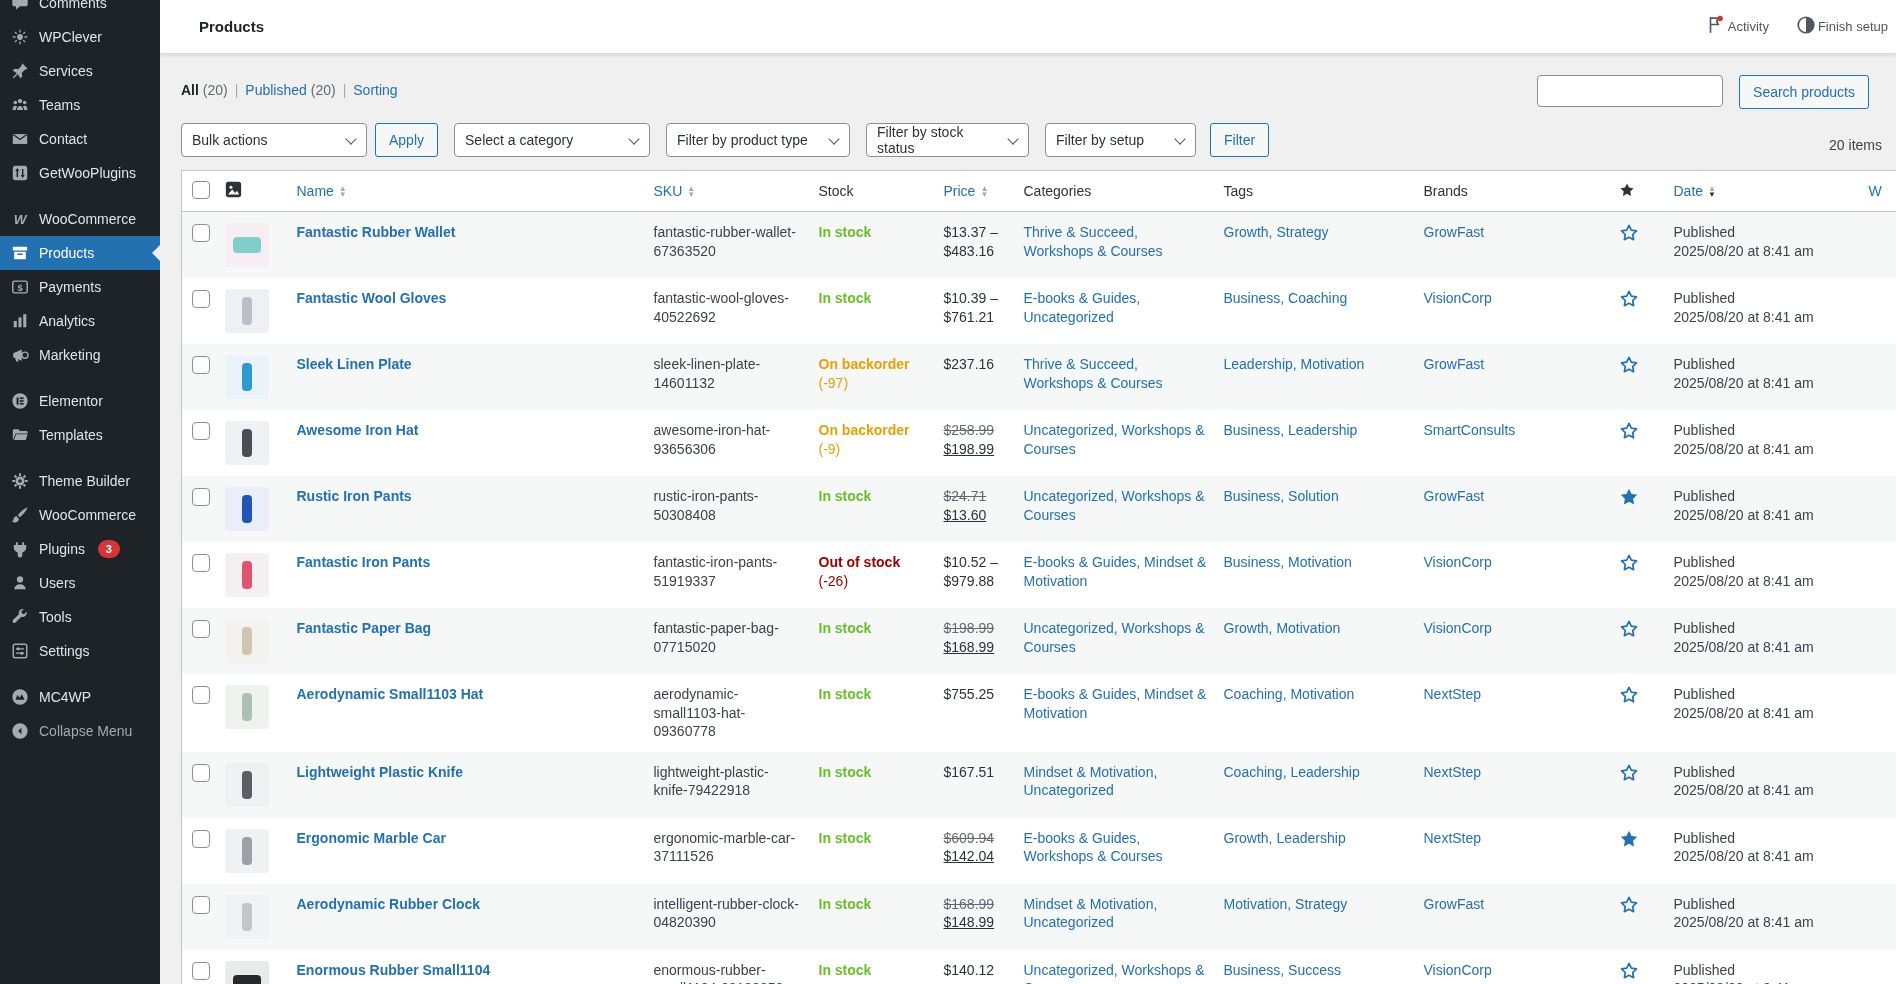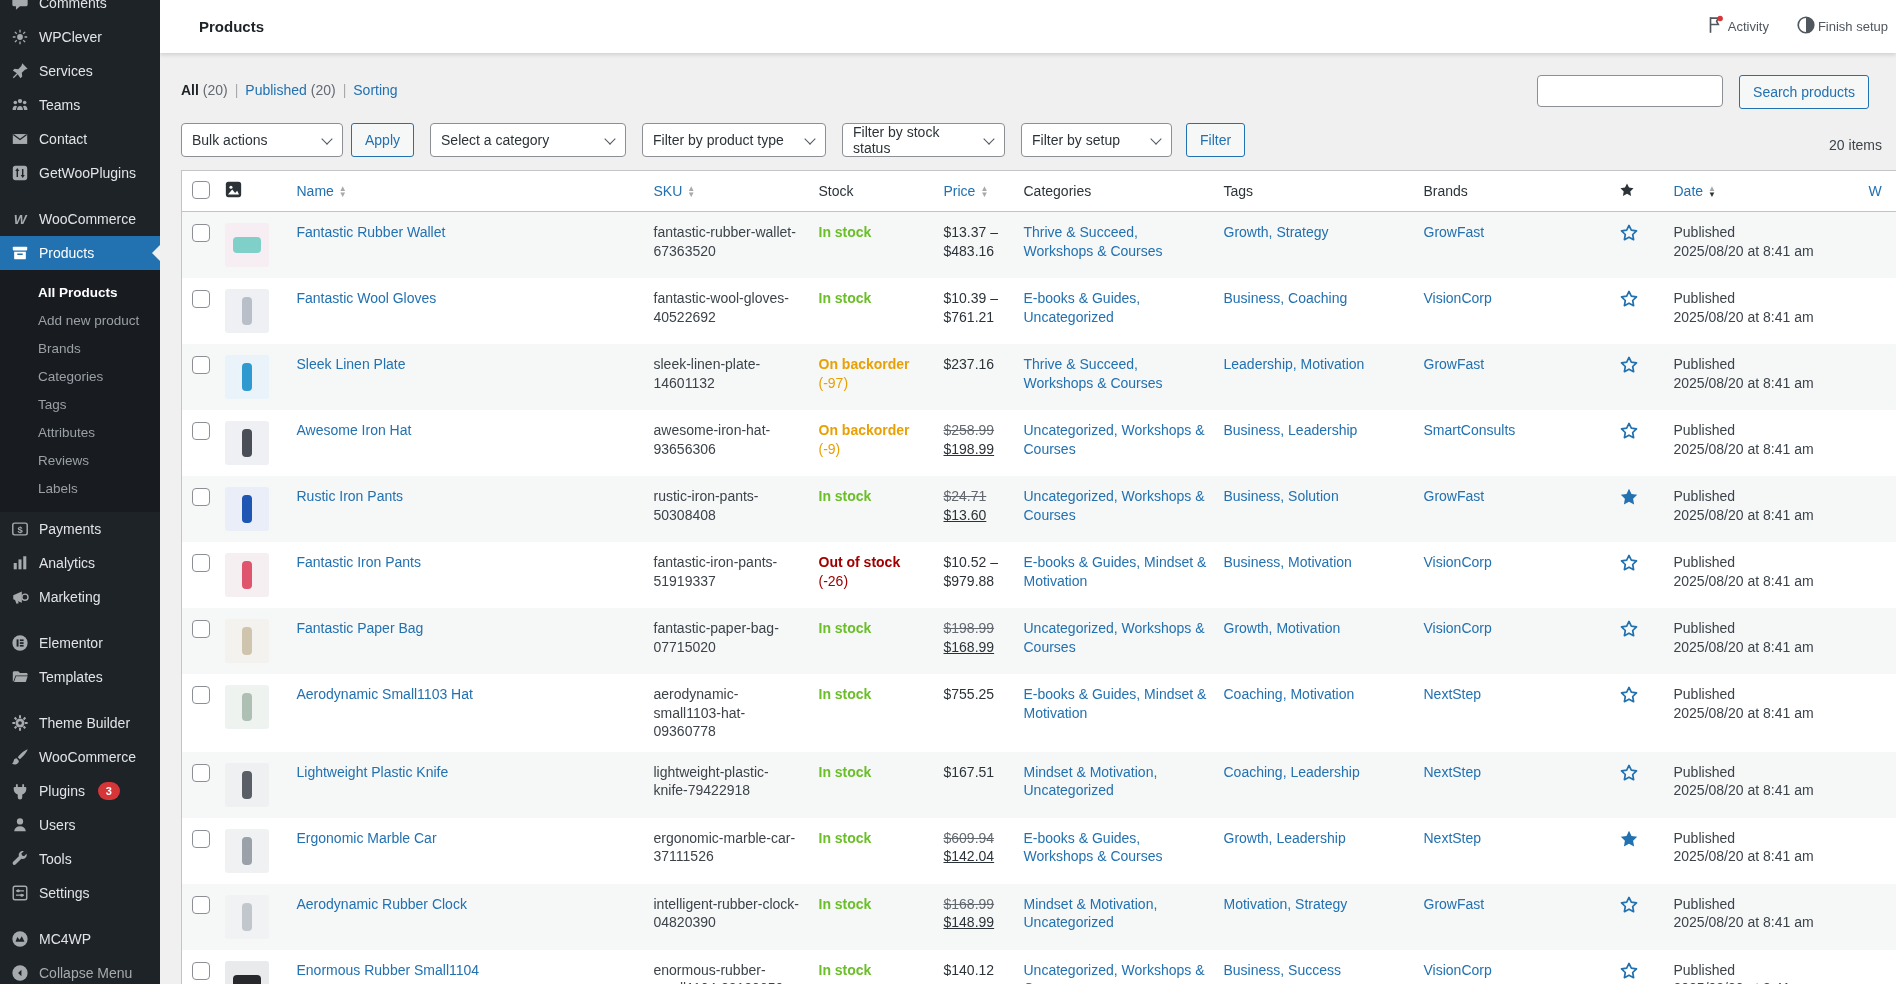--- a/index.html
+++ b/index.html
@@ -32,34 +32,34 @@
   .views{padding-top:7px;display:flex;align-items:center;gap:7px}
   .views .lead{color:#1d2327;font-weight:700}
   .views a{color:#2271b1;text-decoration:none}
   .count{color:#646970}
   .bar{color:#a7aaad}
   .search-area{margin-left:auto;display:flex;gap:16px;align-items:flex-start}
   .search-input{width:168px;height:30px;border:1px solid #8c8f94;border-radius:4px;background:#fff;padding:0 8px;font-size:14px;font-family:inherit;outline:none}
   .btn{height:34px;padding:0 13px;border:1px solid #2271b1;border-radius:3px;background:#f6f7f7;color:#2271b1;font-size:14px;cursor:pointer;font-family:inherit;white-space:nowrap}
   .tablenav{margin-top:14px;display:flex;align-items:center;gap:16px;padding-right:14px}
   .select{height:34px;box-sizing:border-box;border:1px solid #8c8f94;border-radius:4px;background:#fff;display:flex;align-items:center;justify-content:space-between;padding:0 10px;font-size:14px;color:#2c3338;cursor:pointer}
-  .w-bulk{width:162px}.w-cat{width:196px}.w-ptype{width:184px}.w-stock{width:163px}.w-brand{width:151px}
+  .w-bulk{width:186px}.w-cat{width:196px}.w-ptype{width:184px}.w-stock{width:163px}.w-brand{width:151px}
   .chev{width:7px;height:7px;border-right:1.6px solid #50575e;border-bottom:1.6px solid #50575e;transform:rotate(45deg);margin:-3px 1px 0 8px;flex:none}
   .items-count{margin-left:auto;color:#3c434a;padding-top:10px}
   
   .table-wrap{margin-top:13px}
   table{border-collapse:collapse;background:#fff;border:1px solid #c3c4c7;table-layout:fixed;width:1715px}
   th{font-weight:400;font-size:14px;text-align:left;padding:0 8px;color:#2c3338;height:40px;border-bottom:1px solid #c3c4c7;white-space:nowrap}
   th a{text-decoration:none;color:#2271b1}
   .sorts{display:inline-flex;flex-direction:column;line-height:6px;font-size:8px;color:#a7aaad;margin-left:5px;vertical-align:middle;font-style:normal}
   .sorts .dark{color:#2c3338}
   tbody td{padding:11px 8px;vertical-align:top;font-size:14px;line-height:1.33;word-wrap:break-word}
   tr.alt{background:#f6f7f7}
   td a{color:#2271b1;text-decoration:none}
-  .name{font-weight:400}
+  .name{font-weight:700}
   .st{font-weight:700;display:block}
   .st-note{display:block}
   .instock{color:#6abf29}.backorder{color:#e8a004}.outofstock{color:#a00000}
   .price-old{display:block;color:#646970;text-decoration:line-through}
   .price-new{display:block;color:#2c3338;text-decoration:underline}
   .price-reg{color:#2c3338}
   .d1,.d2{display:block;color:#3c434a}
   .cb{display:inline-block;width:18px;height:18px;box-sizing:border-box;border:1px solid #8c8f94;border-radius:4px;background:#fff;cursor:pointer;margin-top:1px}
   .thumb{display:flex;width:44px;height:44px;border-radius:3px;align-items:center;justify-content:center;cursor:pointer}
   .pill{width:10px;height:28px;border-radius:4px;display:block}
@@ -141,30 +141,20 @@
         <span>WooCommerce</span>
       </div>
       <div class="side-item active">
         <span class="ic">
           <svg viewBox="0 0 20 20">
             <rect x="2" y="3" width="16" height="4.2" rx="1"></rect>
             <path d="M3.5 8.7h13V16a1 1 0 0 1-1 1h-11a1 1 0 0 1-1-1zM7 10.5h6v1.6H7z" fill-rule="evenodd"></path>
           </svg>
         </span>
         <span>Products</span>
-      </div>
-      <div class="sub-list">
-        <div class="sub-item current">All Products</div>
-        <div class="sub-item">Add new product</div>
-        <div class="sub-item">Brands</div>
-        <div class="sub-item">Categories</div>
-        <div class="sub-item">Tags</div>
-        <div class="sub-item">Attributes</div>
-        <div class="sub-item">Reviews</div>
-        <div class="sub-item">Labels</div>
       </div>
       <div class="side-item">
         <span class="ic">
           <svg viewBox="0 0 20 20">
             <rect x="2" y="3.5" width="16" height="13" rx="2" fill="none" stroke="#a7aaad" stroke-width="1.6"></rect>
             <text x="10" y="14" text-anchor="middle" font-size="10.5" font-weight="bold" fill="#a7aaad" font-family="Liberation Sans, sans-serif">$</text>
           </svg>
         </span>
         <span>Payments</span>
       </div>

